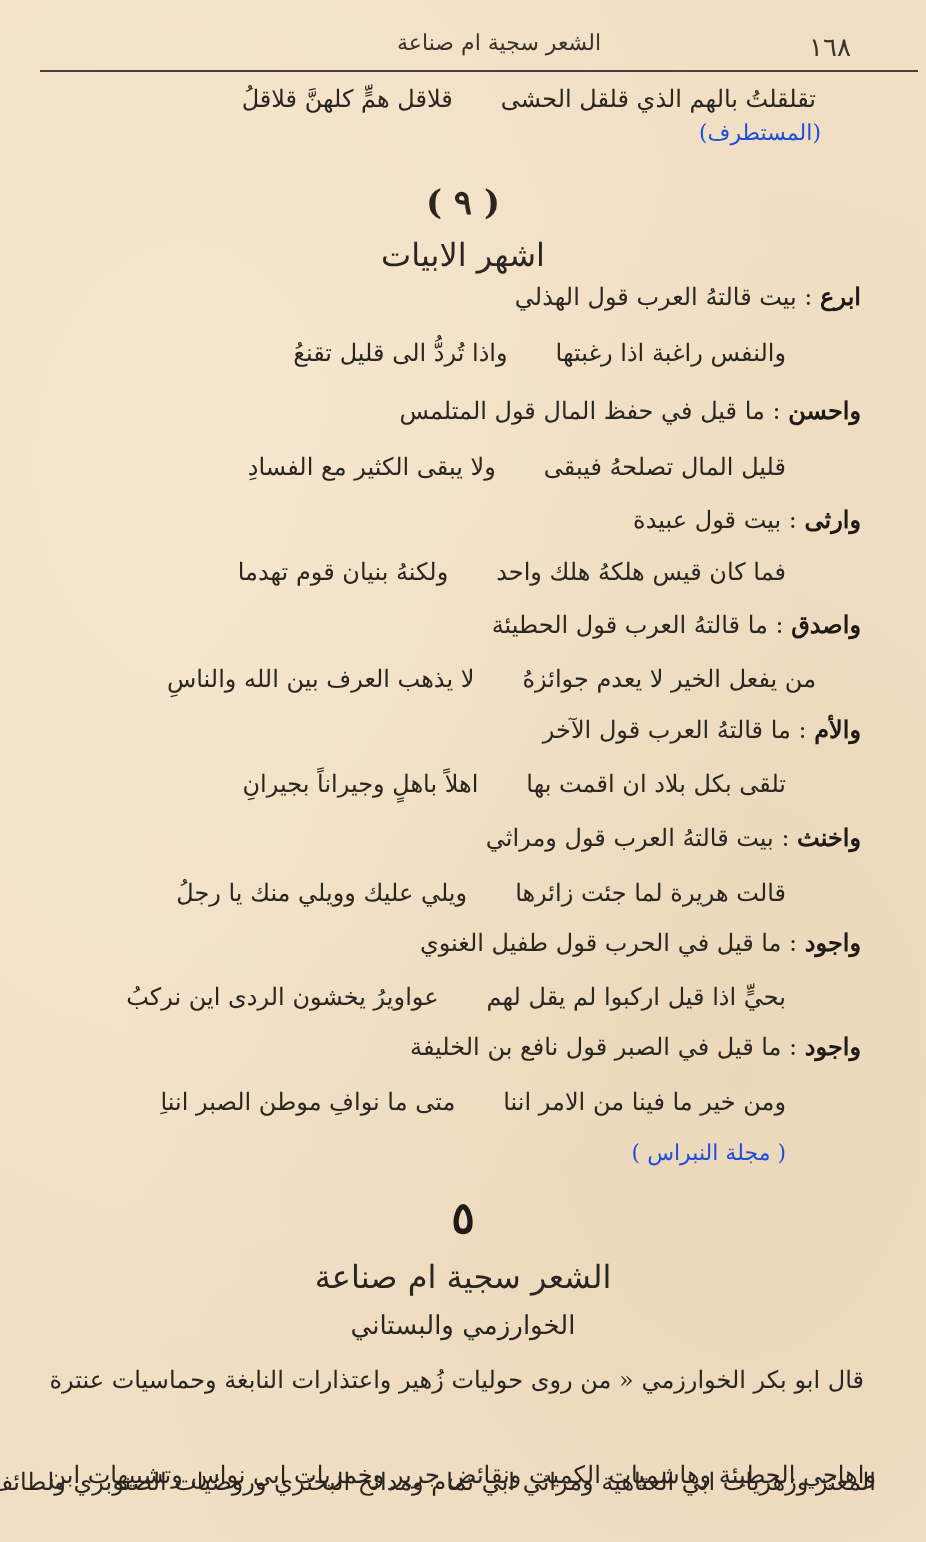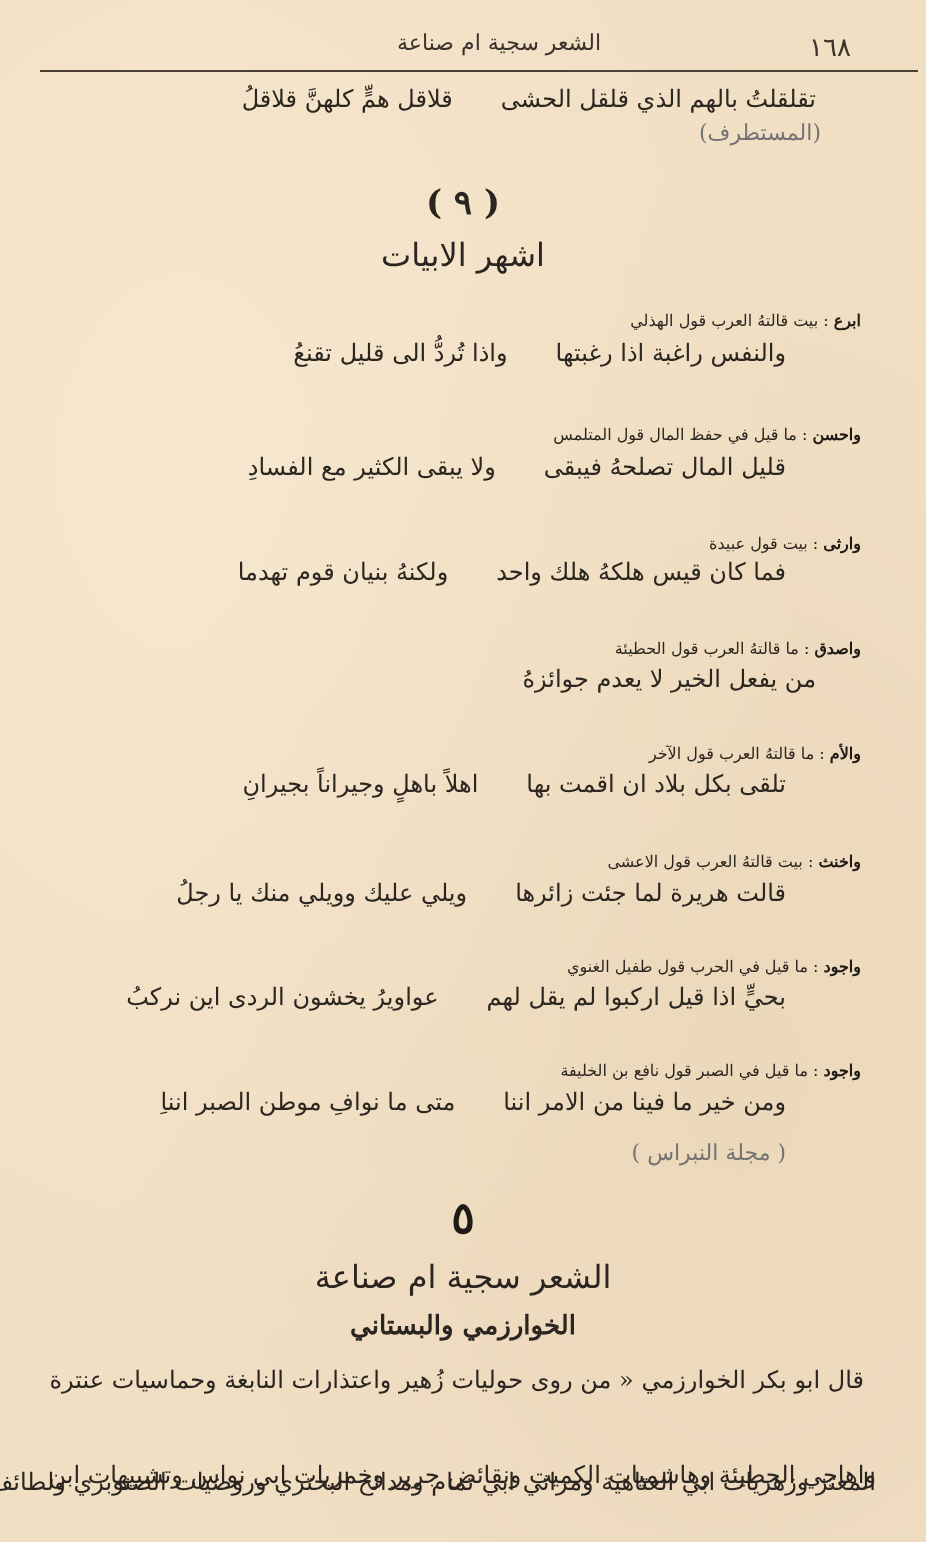--- a/index.html
+++ b/index.html
@@ -49,44 +49,43 @@
     position: absolute;
     top: 70px;
     left: 40px;
     width: 878px;
     height: 2px;
     background: #4a4036;
   }
   .line {
     position: absolute;
     white-space: nowrap;
-    font-size: 16px;
-    line-height: 36px;
+    font-size: 24px;
+    line-height: 30px;
     color: #2b2620;
-    margin-top: 21px;
   }
   .hemistich-row {
     position: absolute;
     display: flex;
     flex-direction: row;
     white-space: nowrap;
     font-size: 24px;
     line-height: 34px;
     color: #2b2620;
   }
   .hemi-right { }
   .hemi-left { margin-right: 48px; }
   .bold-key {
     font-weight: bold;
     color: #1f1a15;
   }
   .source {
     position: absolute;
     font-size: 22px;
-    color: #737373;
+    color: #1d4ed8;
   }
   .center {
     position: absolute;
     left: 0;
     width: 926px;
     text-align: center;
   }
   .section-num {
     font-size: 34px;
     font-weight: bold;
@@ -94,21 +93,21 @@
   .big-num {
     font-size: 44px;
     font-weight: bold;
     color: #1e1a16;
   }
   .heading {
     font-size: 32px;
   }
   .subheading {
     font-size: 26px;
-    font-weight: bold;
+    font-weight: normal;
   }
   .prose {
     position: absolute;
     right: 62px;
     width: 800px;
     font-size: 24px;
     line-height: 44px;
     text-align: justify;
     text-align-last: justify;
     white-space: nowrap;
@@ -156,32 +155,33 @@
   <div class="hemistich-row" style="top:555px; right:140px;">
     <span class="hemi-right">فما كان قيس هلكهُ هلك واحد</span>
     <span class="hemi-left">ولكنهُ بنيان قوم تهدما</span>
   </div>
 
   <div class="line" style="top:610px; right:65px;text-align:right;">
     <span class="bold-key">واصدق</span><span> : ما قالتهُ العرب قول الحطيئة</span>
   </div>
   <div class="hemistich-row" style="top:662px; right:110px;">
     <span class="hemi-right">من يفعل الخير لا يعدم جوائزهُ</span>
+    <span class="hemi-left">لا يذهب العرف بين الله والناسِ</span>
   </div>
 
   <div class="line" style="top:715px; right:65px;">
     <span class="bold-key">والأم</span><span> : ما قالتهُ العرب قول الآخر</span>
   </div>
   <div class="hemistich-row" style="top:767px; right:140px;">
     <span class="hemi-right">تلقى بكل بلاد ان اقمت بها</span>
     <span class="hemi-left">اهلاً باهلٍ وجيراناً بجيرانِ</span>
   </div>
 
   <div class="line" style="top:823px; right:65px;">
-    <span class="bold-key">واخنث</span><span> : بيت قالتهُ العرب قول الاعشى</span>
+    <span class="bold-key">واخنث</span><span> : بيت قالتهُ العرب قول ومراثي</span>
   </div>
   <div class="hemistich-row" style="top:876px; right:140px;">
     <span class="hemi-right">قالت هريرة لما جئت زائرها</span>
     <span class="hemi-left">ويلي عليك وويلي منك يا رجلُ</span>
   </div>
 
   <div class="line" style="top:928px; right:65px;">
     <span class="bold-key">واجود</span><span> : ما قيل في الحرب قول طفيل الغنوي</span>
   </div>
   <div class="hemistich-row" style="top:980px; right:140px;">

